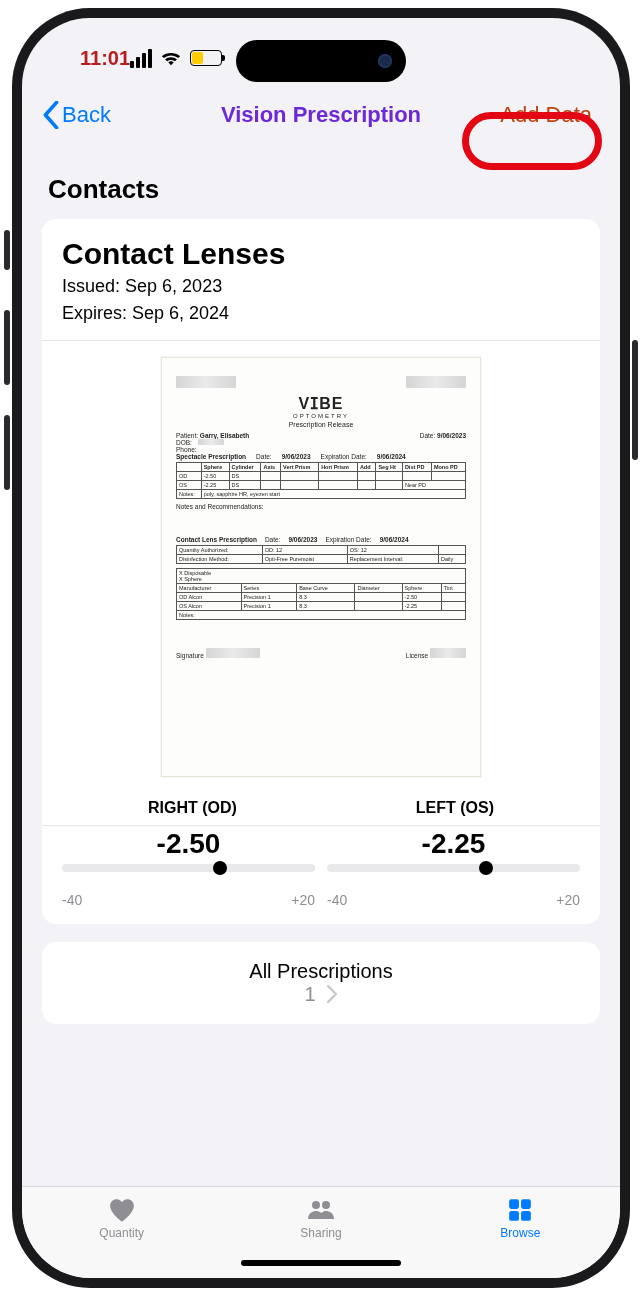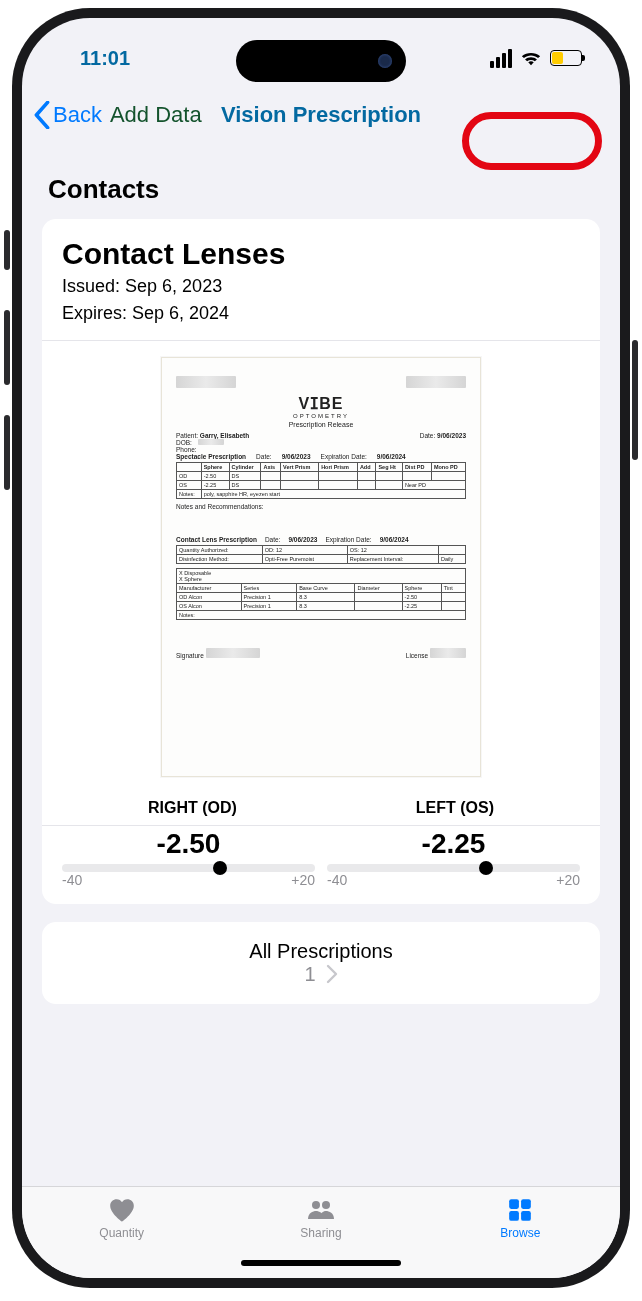--- a/index.html
+++ b/index.html
@@ -51,25 +51,24 @@
   .sb1 { left:4px; top:230px; width:6px; height:40px; }
   .sb2 { left:4px; top:310px; width:6px; height:75px; }
   .sb3 { left:4px; top:415px; width:6px; height:75px; }
   .sb4 { right:4px; top:340px; width:6px; height:120px; }
 
   
   .status-bar {
     height: 70px;
     display: flex;
     align-items: center;
-    justify-content: space-between;
     padding: 10px 38px 0 58px;
     font-weight: 600;
     font-size: 20px;
-    color:#0369a1;
+    color:#b91c1c;
   }
   .status-right { display:flex; align-items:center; gap:8px; }
   .signal { display:flex; align-items:flex-end; gap:2px; }
   .signal span { width:4px; background:#000; border-radius:1px; }
   .signal span:nth-child(1){height:7px;}
   .signal span:nth-child(2){height:11px;}
   .signal span:nth-child(3){height:15px;}
   .signal span:nth-child(4){height:19px;}
   .wifi { width:22px; height:18px; }
   .battery {
@@ -77,31 +76,32 @@
   }
   .battery::after{
     content:""; position:absolute; right:-4px; top:4px; width:3px; height:6px; background:#000; border-radius:0 2px 2px 0;
   }
   .battery-fill{ position:absolute; left:1px; top:1px; bottom:1px; width:35%; background:#ffcc00; border-radius:2px;}
 
   
   .nav-bar {
     display:flex;
     align-items:center;
-    padding: 10px 20px 8px 11px;
+    justify-content:space-between;
+    padding: 10px 20px 8px 20px;
     position:relative;
   }
   .nav-back {
     display:flex; align-items:center; color:#007aff; font-size:22px; gap:2px;
   }
   .nav-back svg { width:18px; height:28px; }
   .nav-title {
-    font-size:22px; font-weight:600; color:#0369a1; position:absolute; left:50%; transform:translateX(-50%);
-  }
-  .nav-add { color:#14532d; font-size:22px; position:relative; padding:4px 8px;}
+    font-size:22px; font-weight:600; color:#6d28d9; position:absolute; left:50%; transform:translateX(-50%);
+  }
+  .nav-add { color:#c2410c; font-size:22px; position:relative; padding:4px 8px;}
   .highlight-ring {
     position:absolute;
     border:7px solid #e30613;
     border-radius:30px;
     top:94px;
     right:18px;
     width:140px;
     height:58px;
     z-index:50;
     pointer-events:none;
@@ -153,21 +153,21 @@
   .sliders { display:flex; gap:12px; margin-top:2px;}
   .slider-block { flex:1; }
   .slider-value { text-align:center; font-size:28px; font-weight:700; color:#000; }
   .slider-track {
     height:8px; background:#e9e9eb; border-radius:4px; position:relative; margin-top:4px;
   }
   .slider-thumb {
     position:absolute; top:-3px; width:14px; height:14px; background:#000; border-radius:50%;
     transform:translateX(-50%);
   }
-  .slider-range { display:flex; justify-content:space-between; font-size:14px; color:#8e8e93; margin-top:0;}
+  .slider-range { display:flex; justify-content:space-between; font-size:14px; color:#8e8e93; margin-top:20px;}
 
   
   .all-row {
     background:#fff; border-radius:14px; margin-top:18px;
     padding:18px 18px; display:flex; align-items:center; justify-content:space-between;
     font-size:20px; color:#000;flex-direction:column;
   }
   .all-right { display:flex; align-items:center; gap:10px; color:#8e8e93; font-size:20px; }
   .chev { width:12px; height:20px; }
 

